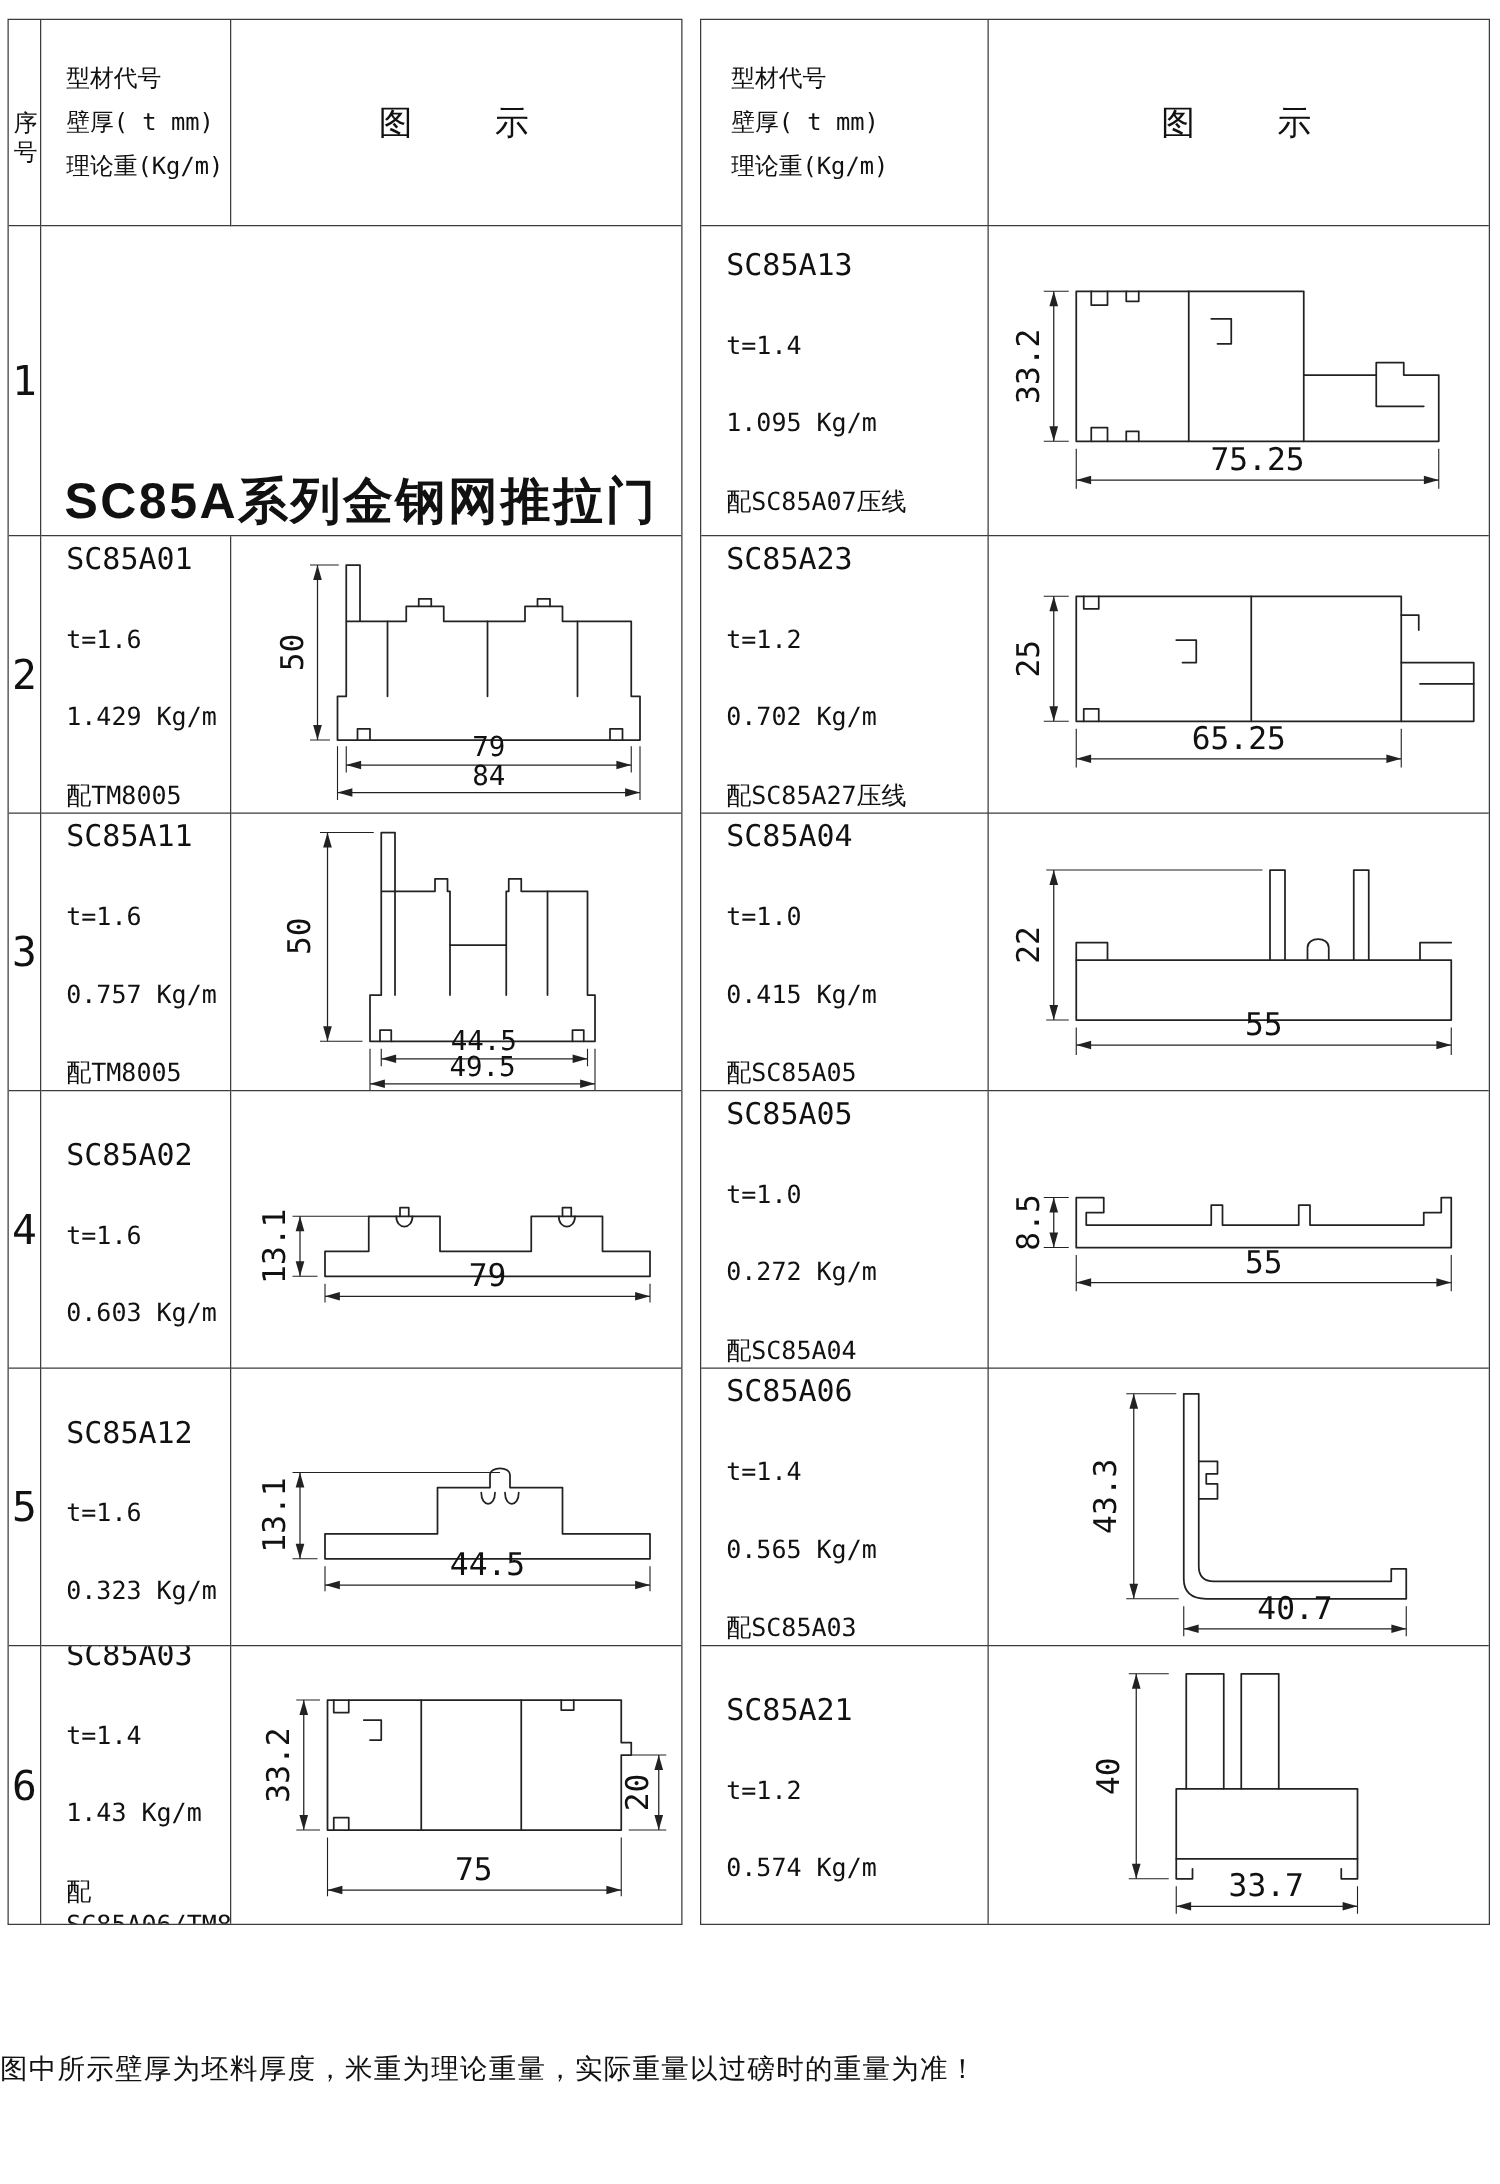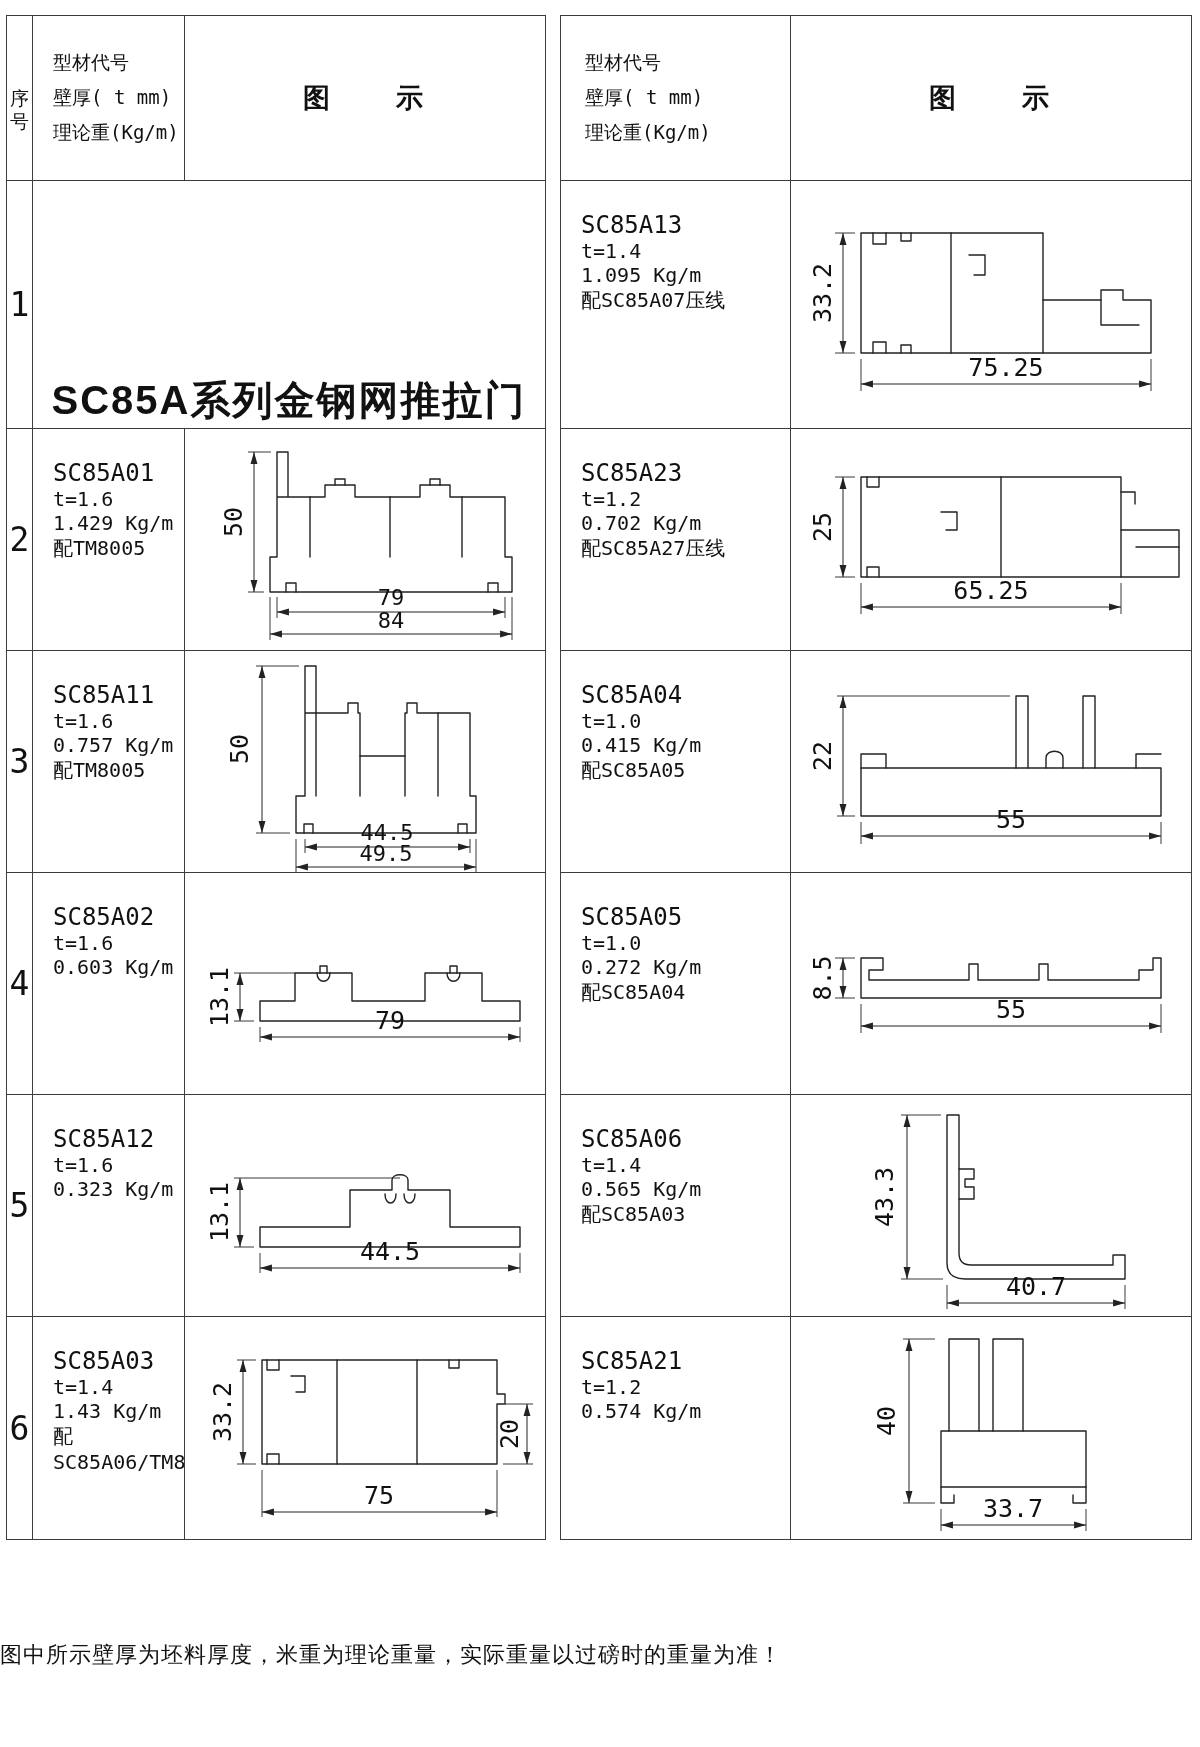--- a/index.html
+++ b/index.html
@@ -11,27 +11,27 @@
   .tbl-right{left:560px;grid-template-columns:230px 400px;}
   .cell{border-right:1px solid #3c3c3c;border-bottom:1px solid #3c3c3c;
         position:relative;box-sizing:border-box;overflow:hidden;}
   .cell.lc{border-right:none;}
   .cell.lr{border-bottom:none;}
   .seqh{display:flex;align-items:center;justify-content:center;}
   .seqh span{writing-mode:vertical-rl;font-size:19px;letter-spacing:26px;}
   .spech{display:flex;flex-direction:column;justify-content:center;padding-left:20px;gap:9px;}
   .spech span{font-size:19px;font-family:"DejaVu Sans Mono","Liberation Sans",sans-serif;}
   .diagh{display:flex;align-items:center;justify-content:center;
-         font-size:27px;font-weight:700;letter-spacing:4px;}
+         font-size:27px;font-weight:400;letter-spacing:4px;}
   .seqc{display:flex;align-items:center;justify-content:center;
         font-size:33px;font-family:"DejaVu Sans Mono",monospace;}
   .titlec{display:flex;align-items:flex-end;justify-content:center;
           font-size:40px;font-weight:700;letter-spacing:2px;}
-  .codes{display:flex;flex-direction:column;justify-content:flex-start;
-         padding:30px 6px 26px 20px;}
+  .codes{display:flex;flex-direction:column;justify-content:center;
+         padding:30px 6px 26px 20px;gap:38px;}
   .codes .code{font:24px "DejaVu Sans Mono","Liberation Sans",monospace;}
   .codes .ln{font:20px "DejaVu Sans Mono","Liberation Sans",monospace;}
   .diag{display:flex;align-items:center;justify-content:center;}
   .p{fill:none;stroke:#222;stroke-width:1.4;stroke-linejoin:round;stroke-linecap:round;}
   .d{stroke:#222;stroke-width:1;}
   .x{fill:none;stroke:#222;stroke-width:0.9;}
   text.dt{font:25px "DejaVu Sans Mono",monospace;fill:#111;}
   text.dts{font:22px "DejaVu Sans Mono",monospace;fill:#111;}
   .footnote{position:absolute;left:0;top:1640px;width:100%;text-align:left;
             font-size:22px;letter-spacing:1px;}

